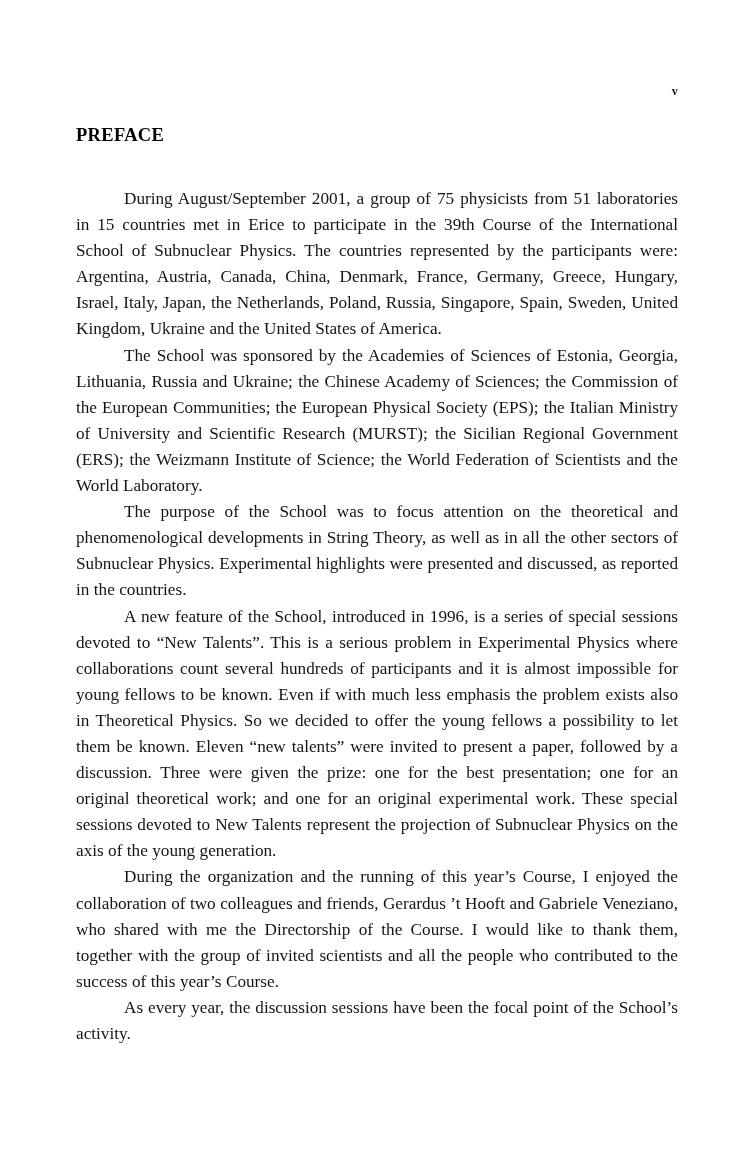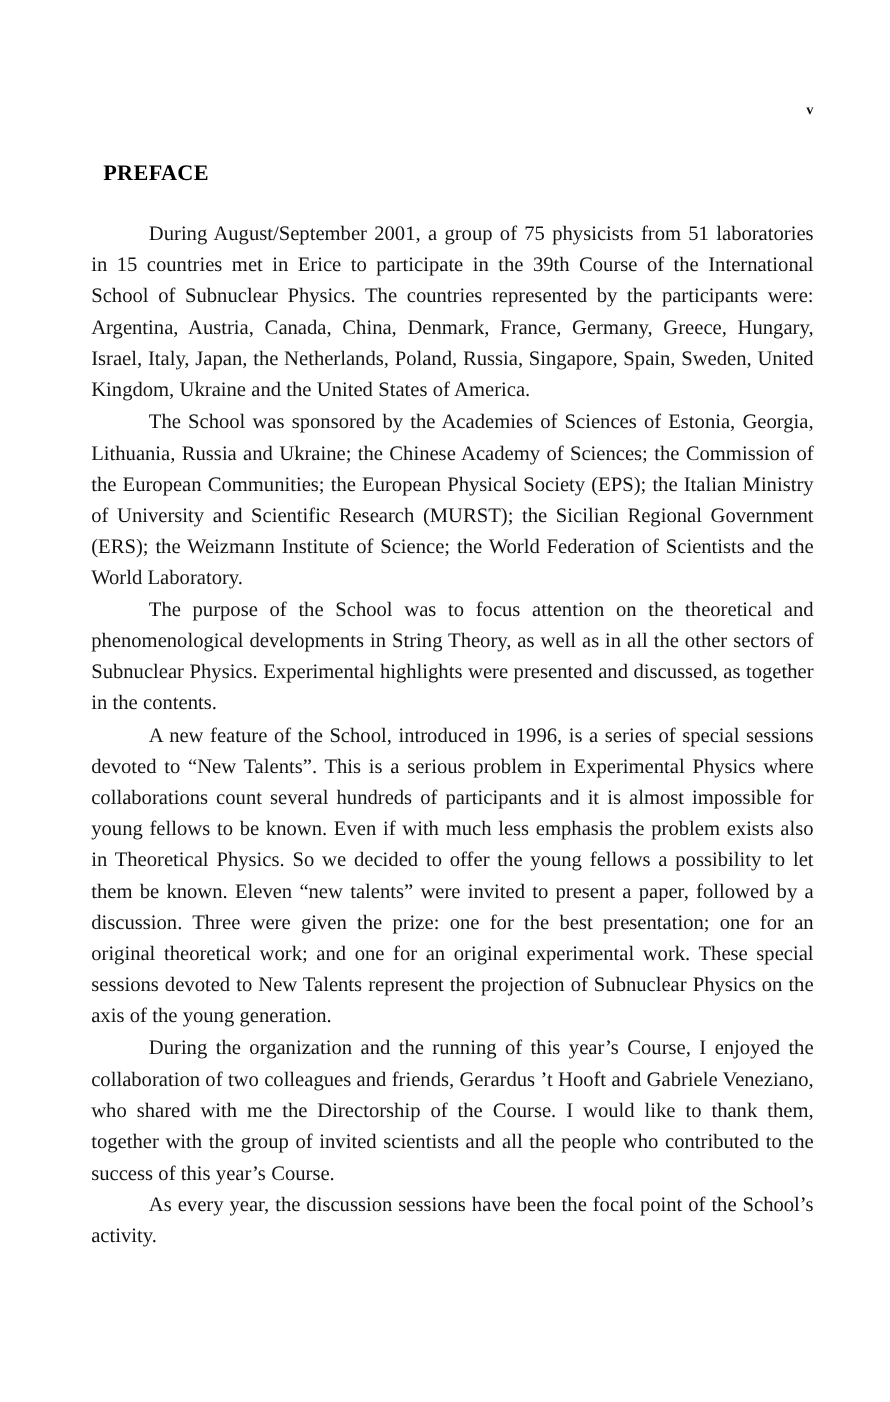--- a/index.html
+++ b/index.html
@@ -49,26 +49,26 @@
     width: 602px;
   }
 
   .heading {
     font-family: "Liberation Serif", "DejaVu Serif", serif;
     font-size: 18.5px;
     font-weight: 700;
     line-height: 22px;
     letter-spacing: 0.3px;
     color: #000;
-    margin: 10px;
+    margin: 0;
     padding: 0;
   }
 
   .body-copy {
-    margin-top: 26px;
+    margin-top: 40px;
   }
 
   .body-copy p {
     margin: 0;
     padding: 0;
     font-size: 17.2px;
     line-height: 26.1px;
     text-align: justify;
     text-justify: inter-word;
     text-indent: 48px;
@@ -86,21 +86,21 @@
 
   <div class="folio">v</div>
 
   <div class="textblock">
 
     <h1 class="heading">PREFACE</h1>
 
     <div class="body-copy">
       <p>During August/September 2001, a group of 75 physicists from 51 laboratories in 15 countries met in Erice to participate in the 39th Course of the International School of Subnuclear Physics. The countries represented by the participants were: Argentina, Austria, Canada, China, Denmark, France, Germany, Greece, Hungary, Israel, Italy, Japan, the Netherlands, Poland, Russia, Singapore, Spain, Sweden, United Kingdom, Ukraine and the United States of America.</p>
       <p>The School was sponsored by the Academies of Sciences of Estonia, Georgia, Lithuania, Russia and Ukraine; the Chinese Academy of Sciences; the Commission of the European Communities; the European Physical Society (EPS); the Italian Ministry of University and Scientific Research (MURST); the Sicilian Regional Government (ERS); the Weizmann Institute of Science; the World Federation of Scientists and the World Laboratory.</p>
-      <p>The purpose of the School was to focus attention on the theoretical and phenomenological developments in String Theory, as well as in all the other sectors of Subnuclear Physics. Experimental highlights were presented and discussed, as together in the contents.</p>
+      <p>The purpose of the School was to focus attention on the theoretical and phenomenological developments in String Theory, as well as in all the other sectors of Subnuclear Physics. Experimental highlights were presented and discussed, as reported in the countries.</p>
       <p>A new feature of the School, introduced in 1996, is a series of special sessions devoted to “New Talents”. This is a serious problem in Experimental Physics where collaborations count several hundreds of participants and it is almost impossible for young fellows to be known. Even if with much less emphasis the problem exists also in Theoretical Physics. So we decided to offer the young fellows a possibility to let them be known. Eleven “new talents” were invited to present a paper, followed by a discussion. Three were given the prize: one for the best presentation; one for an original theoretical work; and one for an original experimental work. These special sessions devoted to New Talents represent the projection of Subnuclear Physics on the axis of the young generation.</p>
       <p>During the organization and the running of this year’s Course, I enjoyed the collaboration of two colleagues and friends, Gerardus ’t Hooft and Gabriele Veneziano, who shared with me the Directorship of the Course. I would like to thank them, together with the group of invited scientists and all the people who contributed to the success of this year’s Course.</p>
       <p>As every year, the discussion sessions have been the focal point of the School’s activity.</p>
     </div>
 
   </div>
 
 </div>
 
 </body></html>

